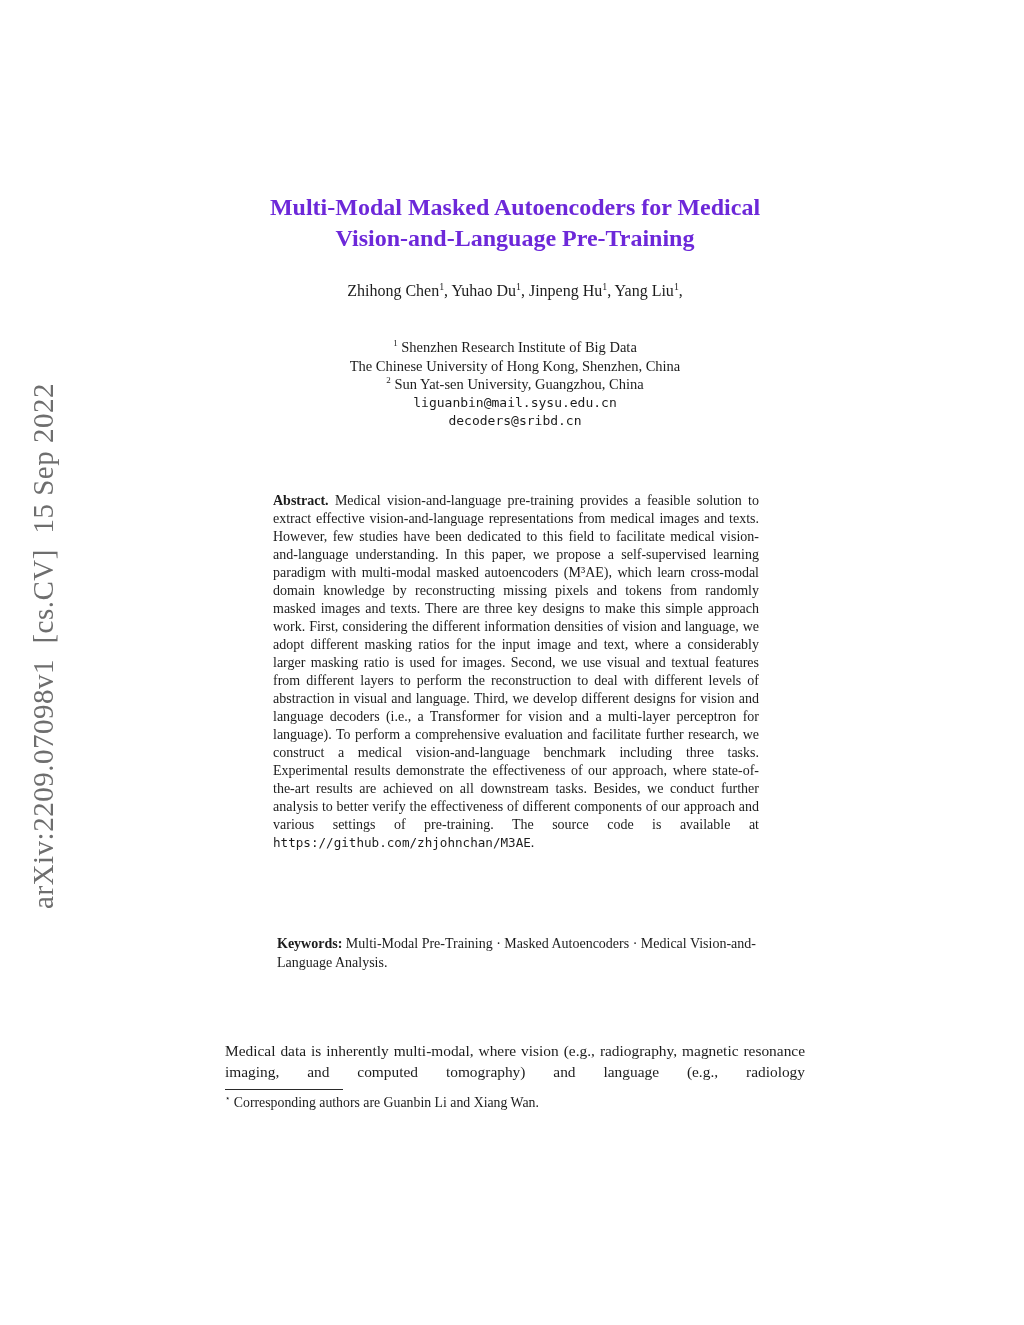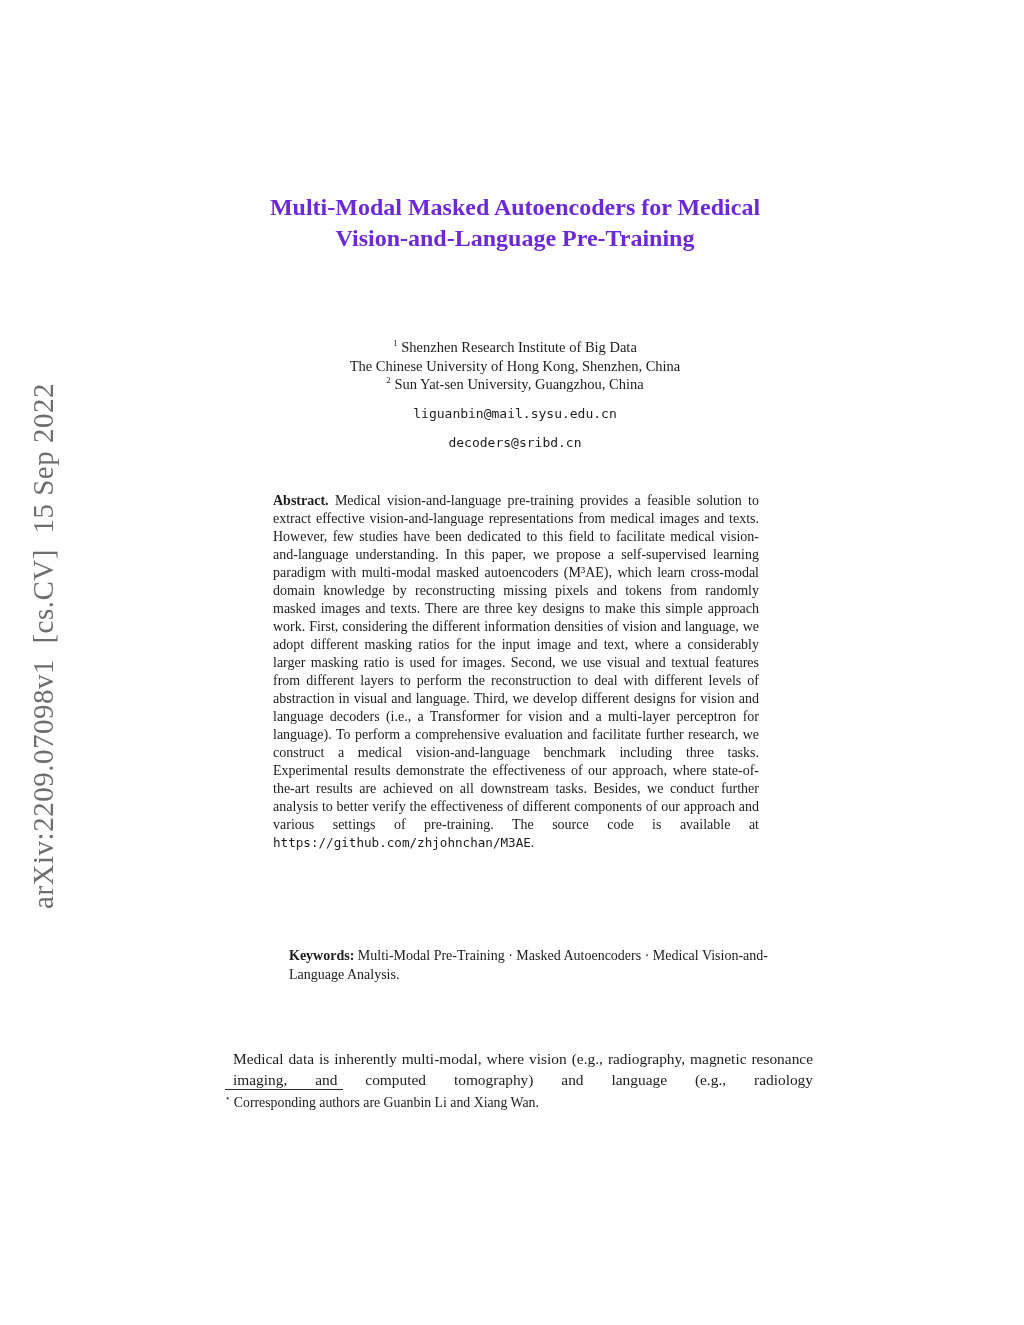--- a/index.html
+++ b/index.html
@@ -55,58 +55,57 @@
     left: 225px; top: 338px; width: 580px;
     text-align: center;
     font-size: 14.5px;
     line-height: 18.6px;
   }
   .email {
     font-family: "DejaVu Sans Mono", "Liberation Mono", monospace;
     font-size: 13px;
     line-height: 18.6px;
     letter-spacing: 0px;
-    margin-top: 11px;
   }
   .abstract {
     position: absolute;
     left: 273px; top: 492px; width: 486px;
     margin: 0;
     font-size: 14px;
     line-height: 18px;
     text-align: justify;
   }
   .abstract .mono, .keywords .mono {
     font-family: "DejaVu Sans Mono", "Liberation Mono", monospace;
     font-size: 12.6px;
   }
   .keywords {
     position: absolute;
     left: 273px; top: 931px; width: 486px;
-    margin: 16px;
+    margin: 4px;
     font-size: 14px;
     line-height: 18.5px;
     text-align: left;
   }
   .section-heading {
     position: absolute;
     left: 225px; top: 998px; width: 580px;
     margin: 0;
     font-size: 19px;
     font-weight: bold;
     color: #141414;
   }
   .section-heading .secnum {
     display: inline-block;
     margin-right: 24px;
   }
   .intro {
     position: absolute;
     left: 225px; top: 1041px; width: 580px;
-    margin: 8px;
+    margin: 0;
     font-size: 15.4px;
     line-height: 20.6px;
     text-align: justify;
     text-align-last: justify;
   }
   .footnote-rule {
     position: absolute;
     left: 225px; top: 1089px;
     width: 118px; height: 0;
     border-top: 1.2px solid #2a2a2a;
@@ -125,20 +124,21 @@
 <div class="page">
 
   <div class="watermark" style="color: rgb(110, 110, 110);">arXiv:2209.07098v1  [cs.CV]  15 Sep 2022</div>
 
   <div class="title-block">
     <div>Multi-Modal Masked Autoencoders for Medical</div>
     <div>Vision-and-Language Pre-Training</div>
   </div>
 
   <div class="authors">
+    <div>Zhihong Chen<sup>1</sup>, Yuhao Du<sup>1</sup>, Jinpeng Hu<sup>1</sup>, Yang Liu<sup>1</sup>,</div>
   </div>
 
   <div class="affils">
     <div><sup>1</sup> Shenzhen Research Institute of Big Data</div>
     <div>The Chinese University of Hong Kong, Shenzhen, China</div>
     <div><sup>2</sup> Sun Yat-sen University, Guangzhou, China</div>
     <div class="email">liguanbin@mail.sysu.edu.cn</div>
     <div class="email">decoders@sribd.cn</div>
   </div>
 

